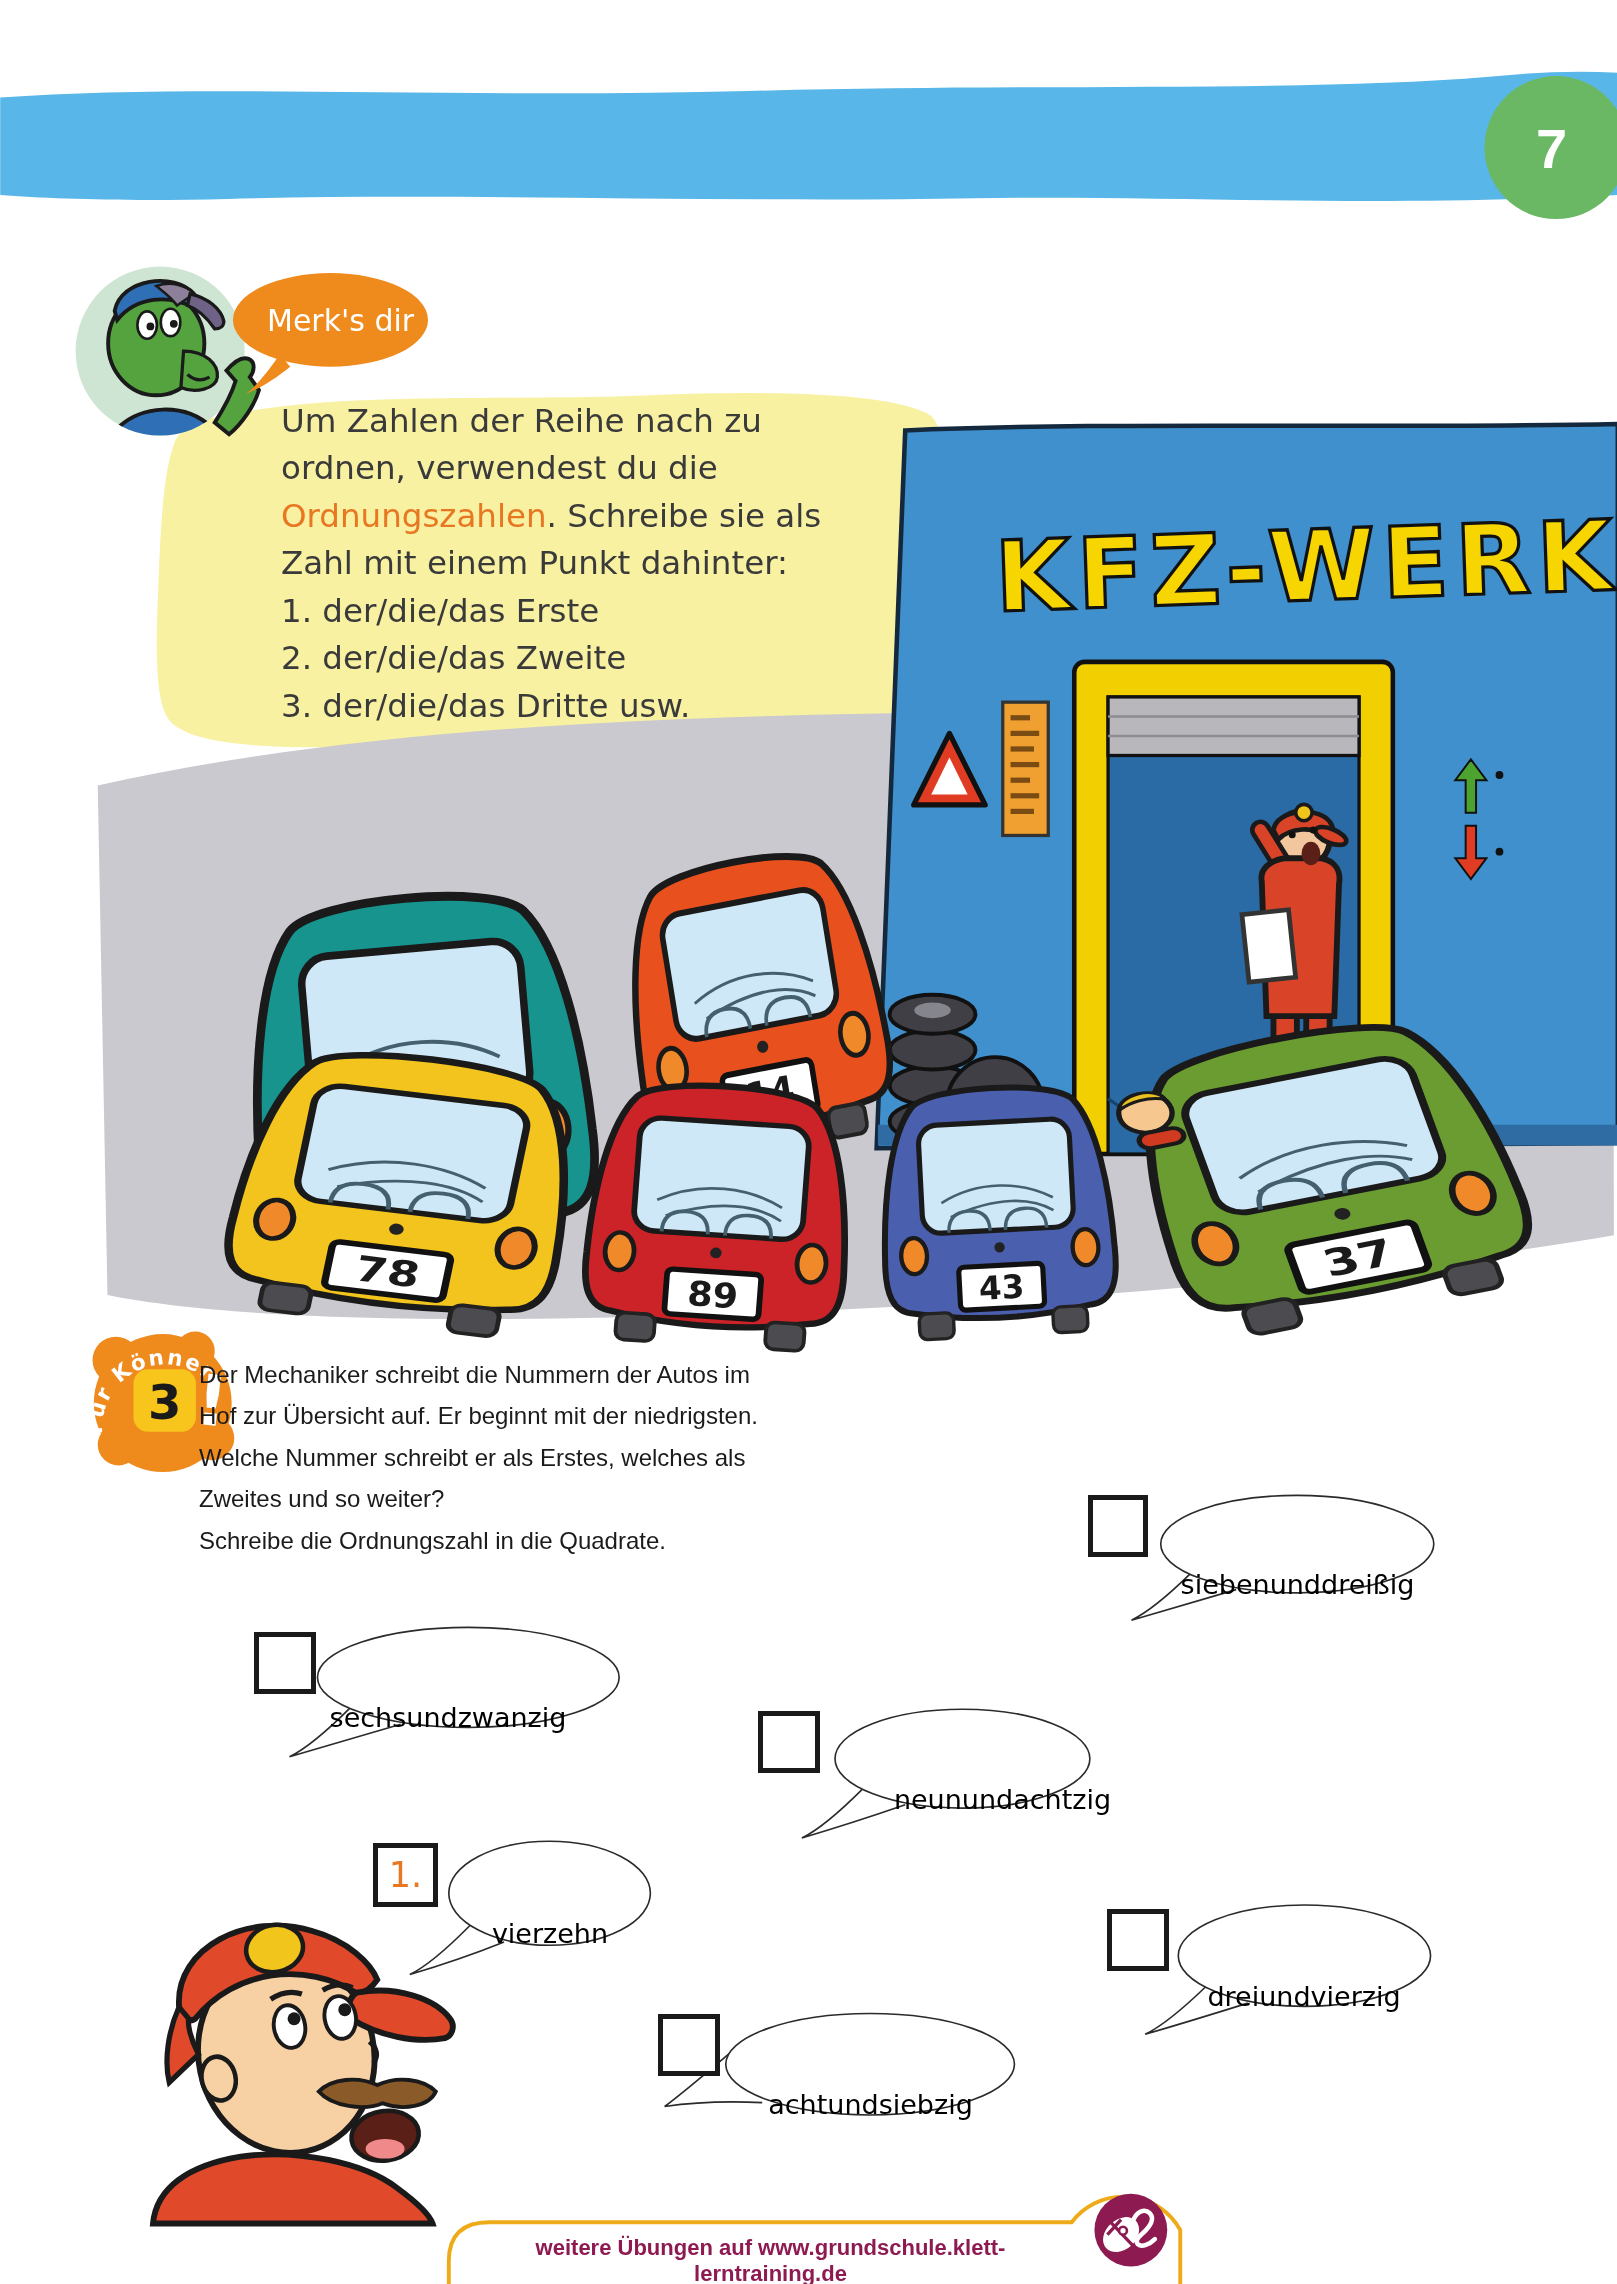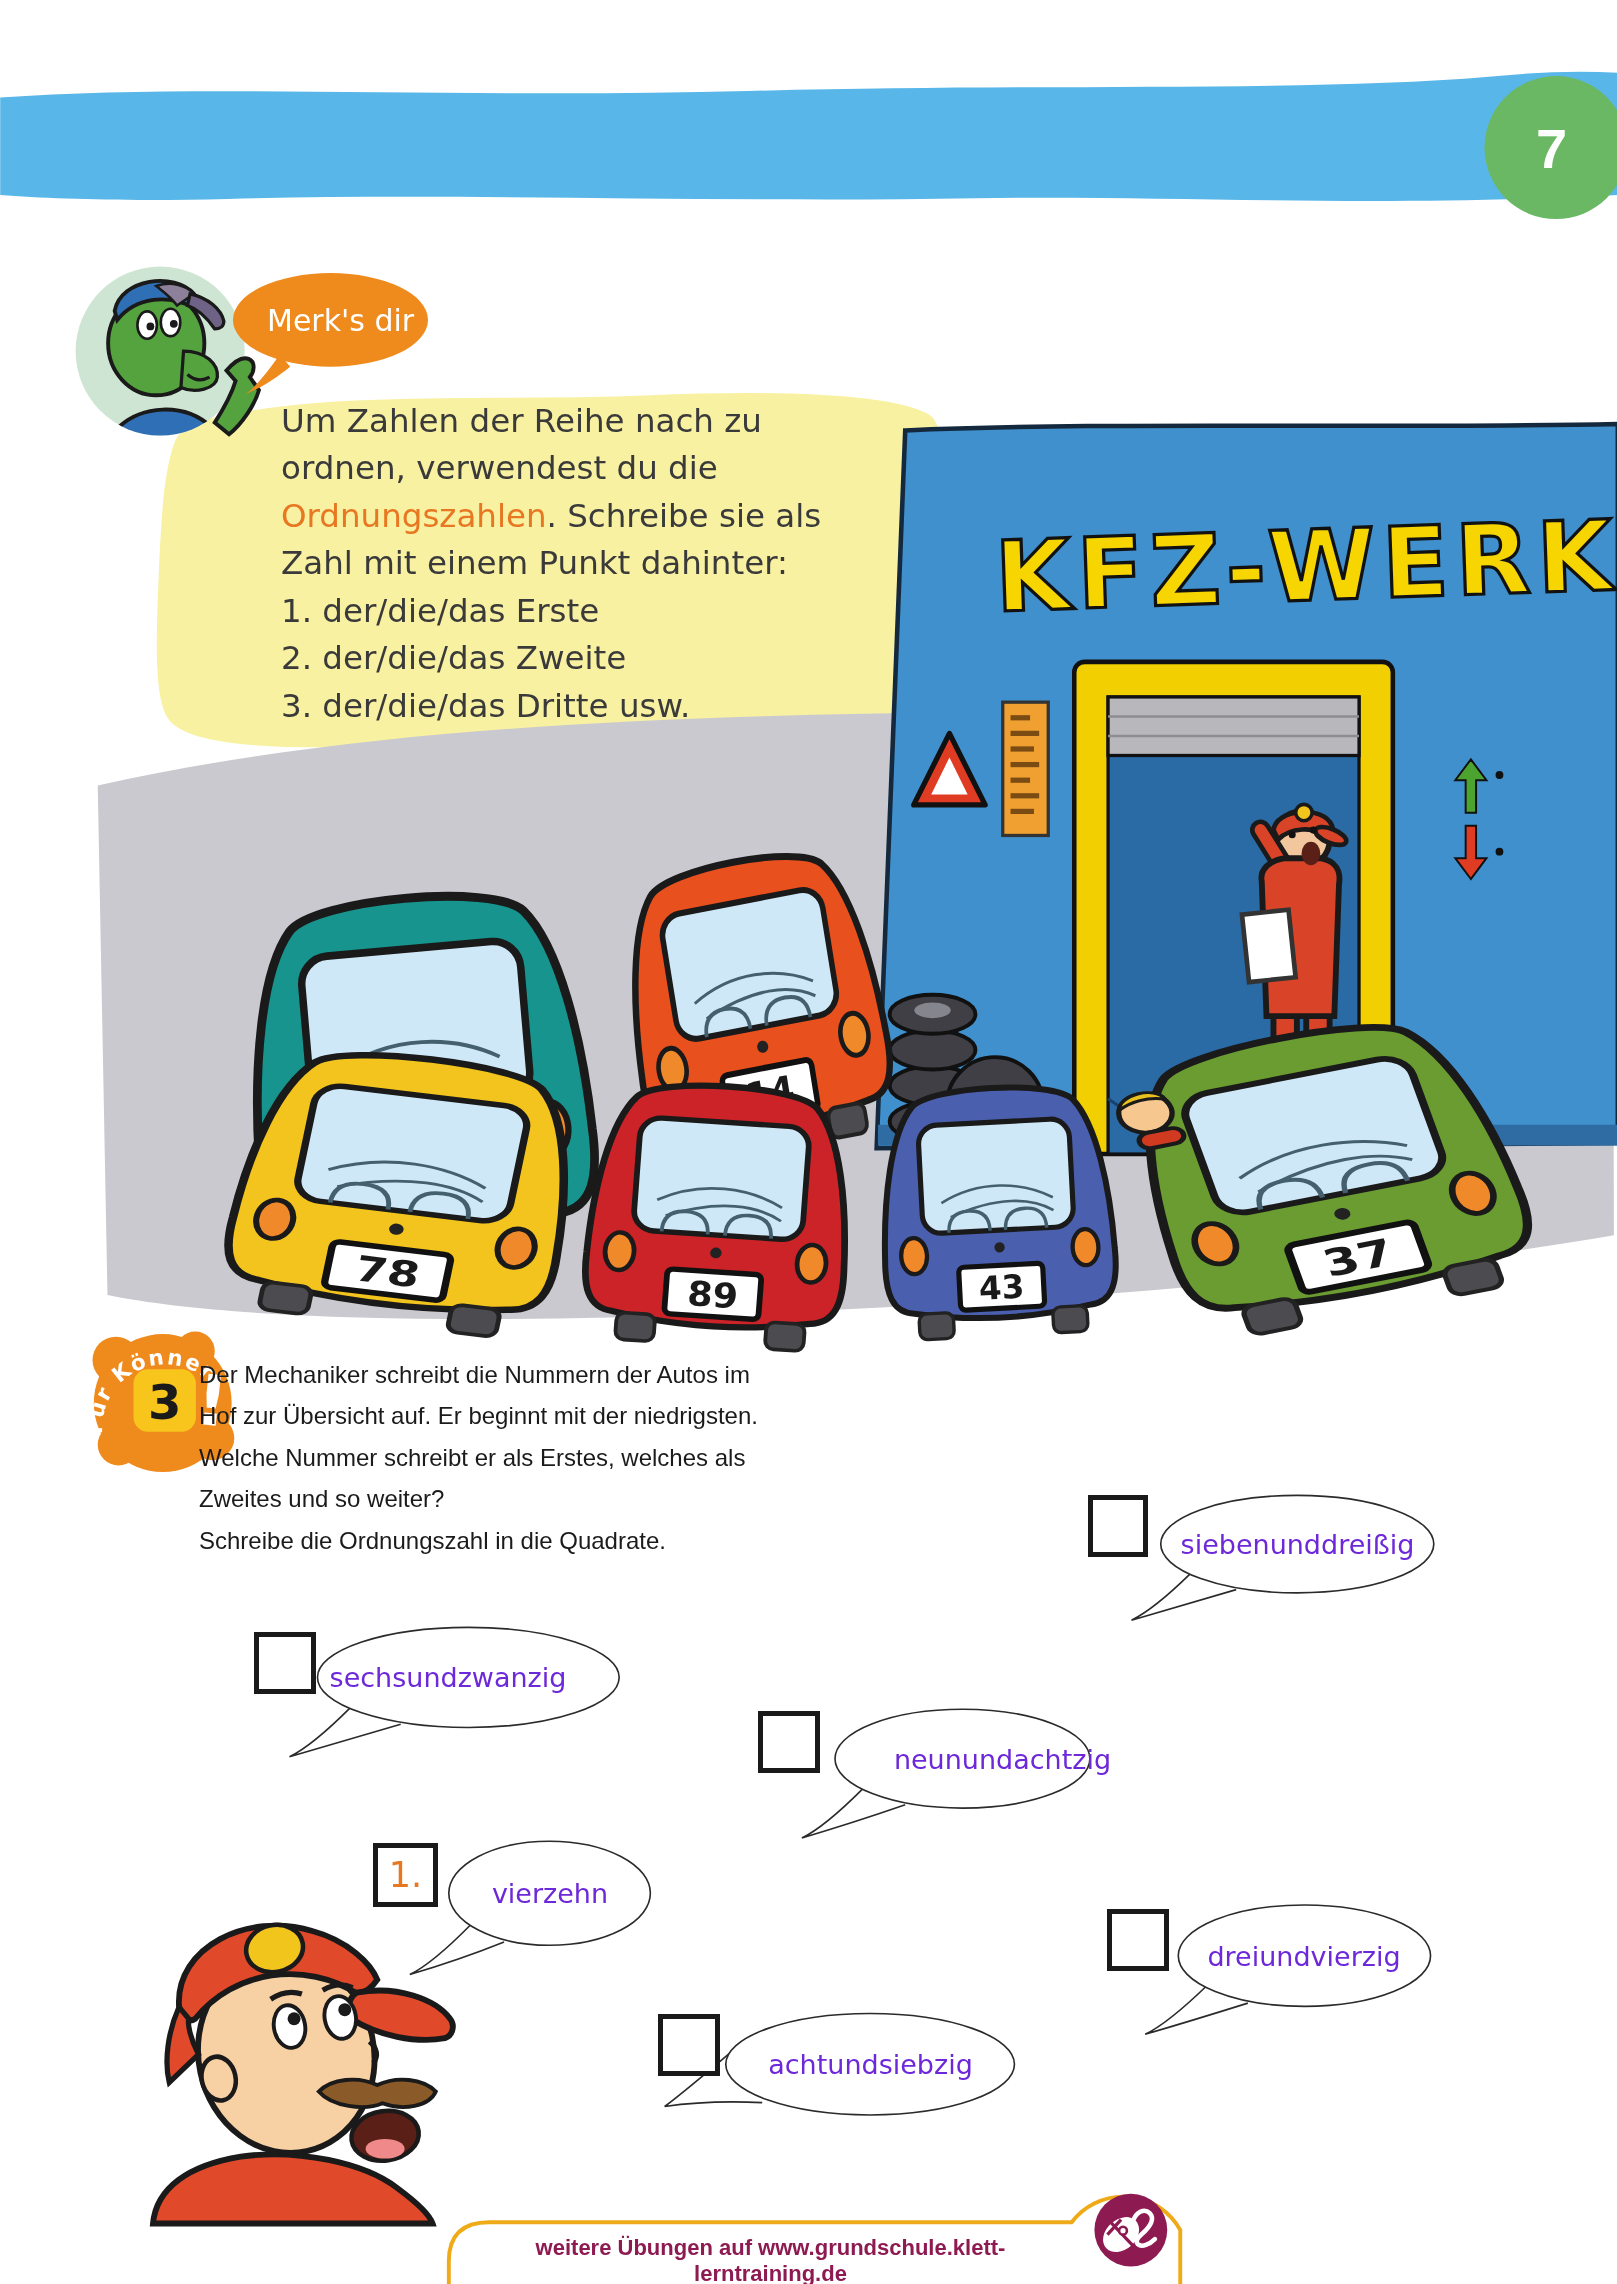--- a/index.html
+++ b/index.html
@@ -7,21 +7,21 @@
        font-family:"Liberation Sans",sans-serif;}
   #scene{position:absolute;left:0;top:0;z-index:1;}
   .txt{position:absolute;z-index:3;white-space:nowrap;}
   .note-line{font-family:"DejaVu Sans",sans-serif;font-size:32.5px;line-height:47px;color:#3a3a3a;}
   .note-hl{color:#e87722;}
   .ex-line{font-family:"Liberation Sans",sans-serif;font-size:24px;line-height:42px;color:#1b1b1b;}
   .answer-square{position:absolute;z-index:4;background:#fff;border:5.2px solid #1a1a1a;
        box-sizing:border-box;display:flex;align-items:center;justify-content:center;
        font-family:"DejaVu Sans",sans-serif;font-size:35px;color:#e87722;}
   .bubble-word{position:absolute;z-index:4;font-family:"DejaVu Sans",sans-serif;font-size:27px;
-       color:#6d28d9;text-align:center;}
+       color:#000000;text-align:center;margin-top:40px;}
   #page-num{position:absolute;z-index:3;color:#fff;font-size:56px;font-weight:bold;
        font-family:"Liberation Sans",sans-serif;}
   #merks-label{position:absolute;z-index:3;color:#fff;font-size:30px;
        font-family:"DejaVu Sans",sans-serif;}
   #footer-text{position:absolute;z-index:4;font-size:22px;font-weight:bold;color:#8e1a52;
        width:605px;text-align:center;font-family:"Liberation Sans",sans-serif;}
 </style>
 </head>
 <body>
 

